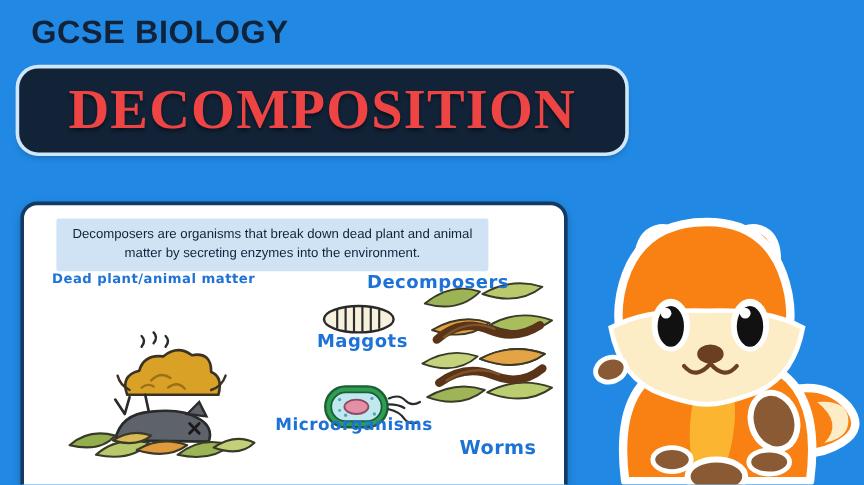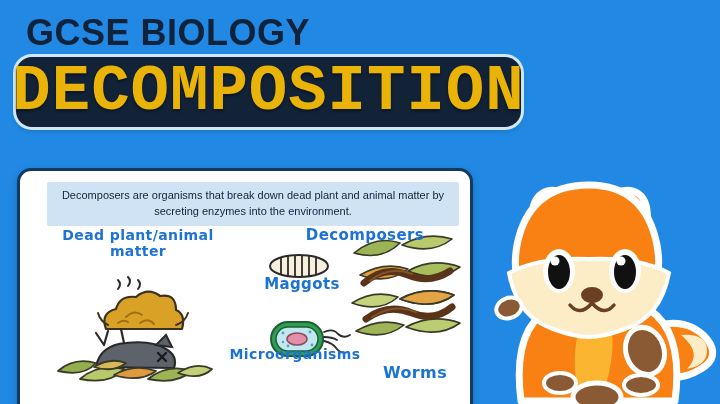--- a/index.html
+++ b/index.html
@@ -6,63 +6,63 @@
   body{
     width:720px;height:404px;overflow:hidden;
     font-family:"Liberation Sans",sans-serif;
     background:#2189e4;
   }
   #stage{position:relative;width:720px;height:404px;background:#2189e4;overflow:hidden;}
 
   
   #subject-line{
     position:absolute;left:26px;top:12px;
-    font-size:36px;font-weight:bold;letter-spacing:.5px;
+    font-size:27px;font-weight:bold;letter-spacing:.5px;
     color:#10233b;
     font-family:"Liberation Sans",sans-serif;
     white-space:nowrap;
   }
   #title-banner{
     position:absolute;left:16px;top:57px;width:505px;height:70px;
     background:#122338;border-radius:16px;
     box-shadow:0 0 0 3px #cfe6fb, 0 3px 6px rgba(0,0,0,.25);
     display:flex;align-items:center;justify-content:center;
   }
   #title-text{
-    color:#eab308;font-size:64px;font-weight:bold;letter-spacing:1px;
-    font-family:Liberation Mono, monospace;white-space:nowrap;
+    color:#ef4444;font-size:47px;font-weight:bold;letter-spacing:1px;
+    font-family:Liberation Serif, serif;white-space:nowrap;
     text-shadow:0 2px 3px rgba(0,0,0,.45);
   }
 
   
   #content-card{
     position:absolute;left:17px;top:168px;width:450px;height:250px;
     background:#ffffff;border:3px solid #123a63;
     border-radius:14px;overflow:hidden;
     box-shadow:0 3px 8px rgba(0,0,0,.2);
   }
   #definition-box{
-    position:absolute;left:27px;top:11px;width:412px;
+    position:absolute;left:27px;top:11px;width:360px;
     background:#cfe3f5;border-radius:2px;
     padding:6px 8px;box-sizing:border-box;
     text-align:center;
     color:#11233c;font-size:11px;line-height:1.45;
     font-family:"Liberation Sans",sans-serif;
   }
 
   .hand-label{
     position:absolute;
     color:#1d72d6;
     font-family:"DejaVu Sans",sans-serif;
     font-weight:bold;
     letter-spacing:.4px;
     text-align:center;
     white-space:nowrap;
   }
-  #label-dead-matter{left:18px;top:56px;width:200px;font-size:14px;line-height:1.15;white-space:normal;}
+  #label-dead-matter{left:8px;top:56px;width:200px;font-size:11px;line-height:1.15;white-space:normal;}
   #label-decomposers{left:275px;top:55px;width:140px;font-size:15px;}
   #label-maggots{left:236px;top:104px;width:92px;font-size:15px;}
   #label-microorganisms{left:200px;top:175px;width:150px;font-size:14px;}
   #label-worms{left:352px;top:192px;width:86px;font-size:16px;}
 
   .illus{position:absolute;}
   #illus-dead-matter{left:24px;top:104px;width:180px;height:110px;}
   #illus-maggot{left:248px;top:82px;width:62px;height:26px;}
   #illus-microbe{left:248px;top:146px;width:86px;height:44px;}
   #illus-worms{left:330px;top:56px;width:116px;height:130px;}

